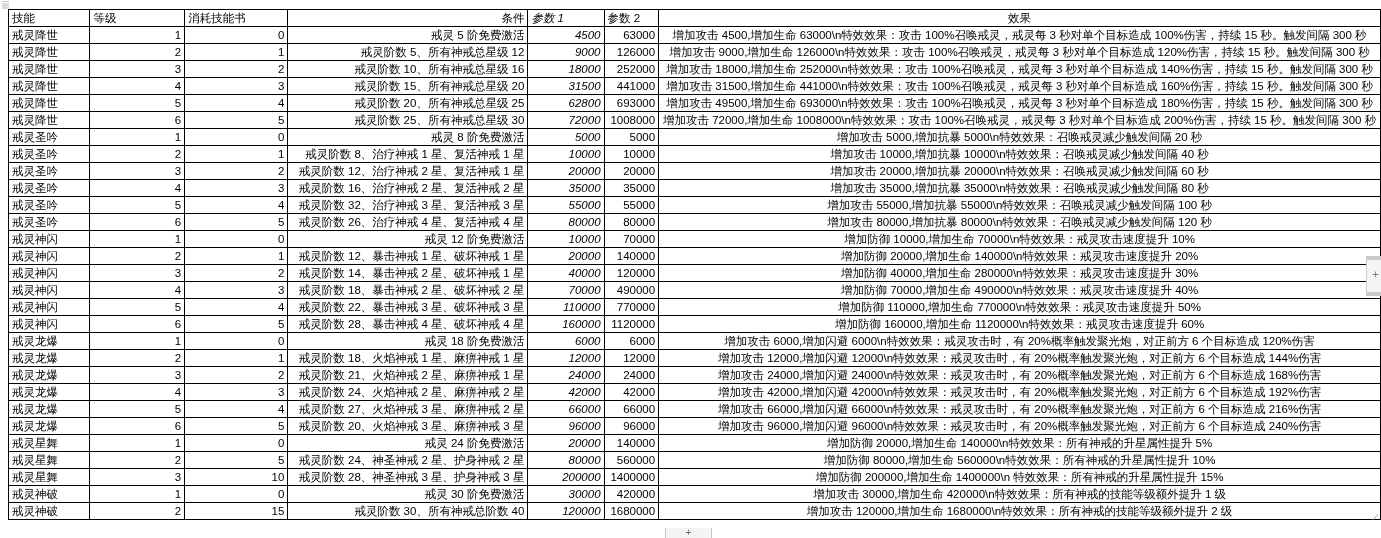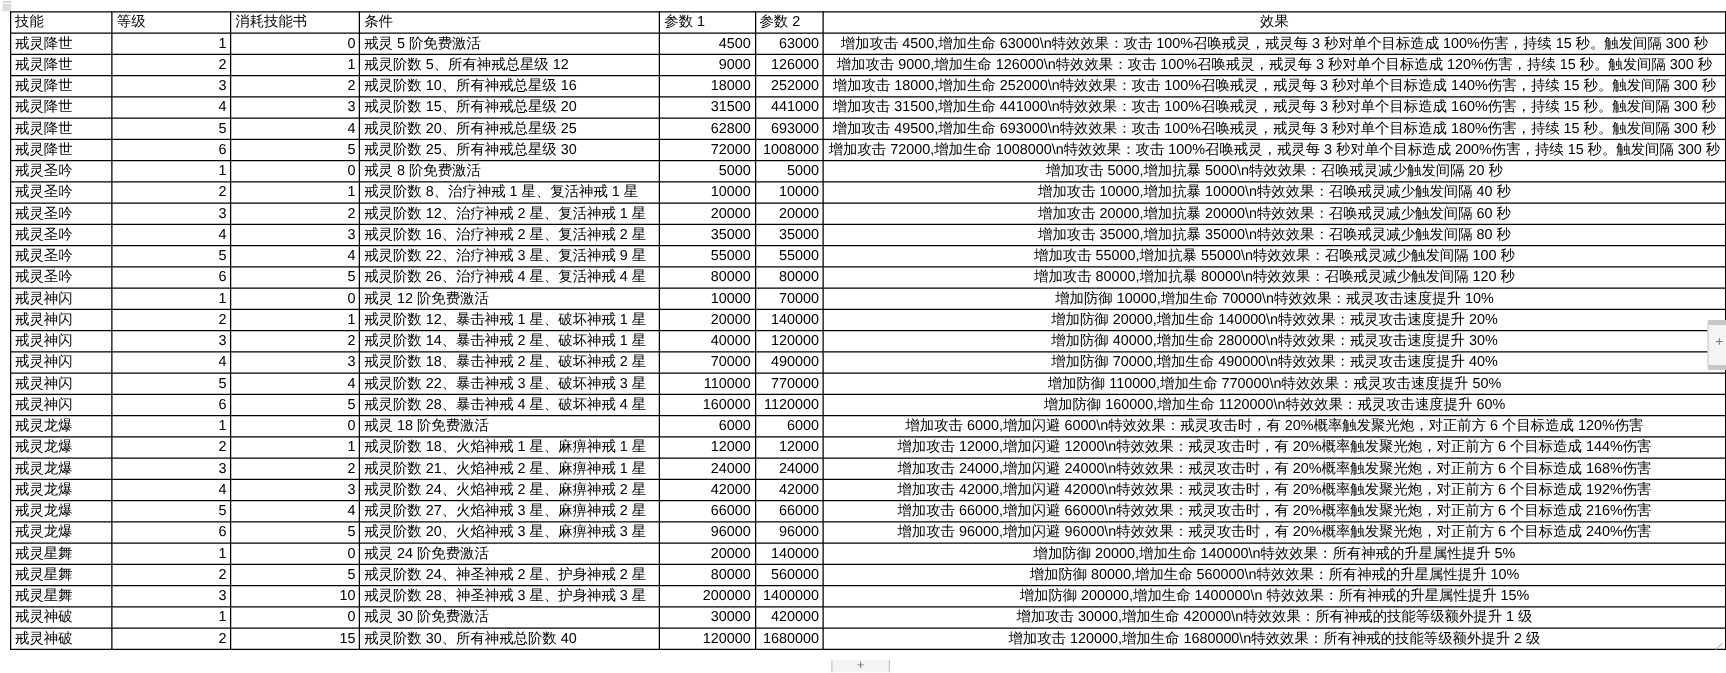--- a/index.html
+++ b/index.html
@@ -52,22 +52,22 @@
     padding: 0 3px;
     white-space: nowrap;
     overflow: hidden;
     font-weight: normal;
     font-size: 11.5px;
     vertical-align: middle;
   }
   th.h-skill, td.c-skill      { width: 78px;  text-align: left; }
   th.h-level, td.c-level      { width: 96px; }
   th.h-book,  td.c-book       { width: 101px; }
-  th.h-cond,  td.c-cond       { width: 234px; text-align: left; }
-  th.h-p1,    td.c-p1         { width: 73px; }
+  th.h-cond,  td.c-cond       { width: 234px; text-align: right; }
+  th.h-p1,    td.c-p1         { width: 73px; font-style: italic; }
   th.h-p2,    td.c-p2         { width: 48px; }
   th.h-eff,   td.c-eff        { width: 715px; text-align: center; }
 
   th { text-align: left; }
   td.c-level, td.c-book, td.c-p1, td.c-p2 { text-align: right; }
 
   
   .edge-nub {
     position: absolute;
     left: 1366px;
@@ -231,21 +231,21 @@
             <td class="c-book">3</td>
             <td class="c-cond">戒灵阶数 16、治疗神戒 2 星、复活神戒 2 星</td>
             <td class="c-p1">35000</td>
             <td class="c-p2">35000</td>
             <td class="c-eff">增加攻击 35000,增加抗暴 35000\n特效效果：召唤戒灵减少触发间隔 80 秒</td>
           </tr>
           <tr>
             <td class="c-skill">戒灵圣吟</td>
             <td class="c-level">5</td>
             <td class="c-book">4</td>
-            <td class="c-cond">戒灵阶数 22、治疗神戒 3 星、复活神戒 9 星</td>
+            <td class="c-cond">戒灵阶数 32、治疗神戒 3 星、复活神戒 3 星</td>
             <td class="c-p1">55000</td>
             <td class="c-p2">55000</td>
             <td class="c-eff">增加攻击 55000,增加抗暴 55000\n特效效果：召唤戒灵减少触发间隔 100 秒</td>
           </tr>
           <tr>
             <td class="c-skill">戒灵圣吟</td>
             <td class="c-level">6</td>
             <td class="c-book">5</td>
             <td class="c-cond">戒灵阶数 26、治疗神戒 4 星、复活神戒 4 星</td>
             <td class="c-p1">80000</td>

